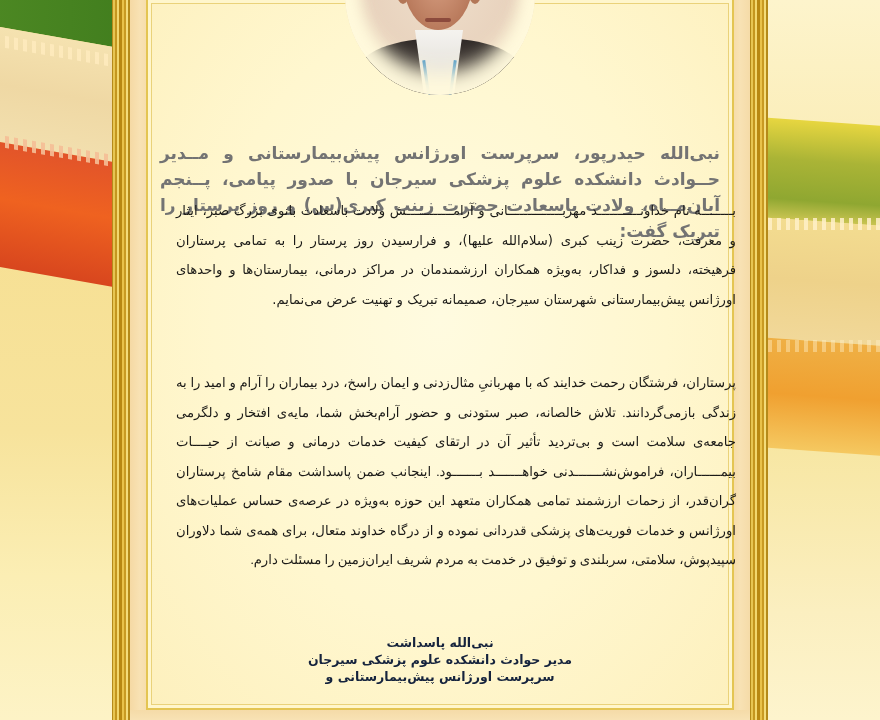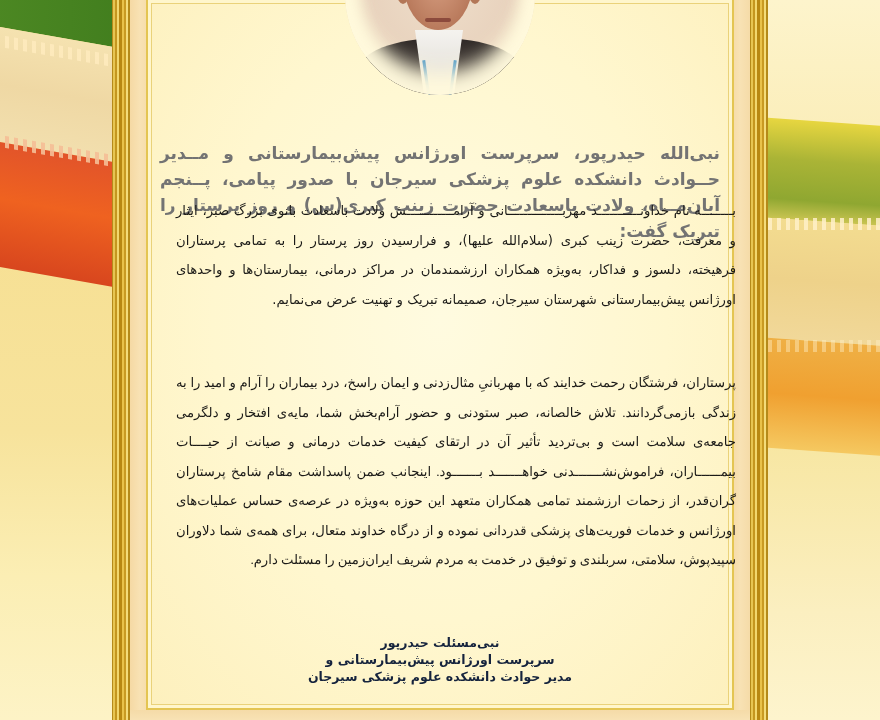--- a/index.html
+++ b/index.html
@@ -184,16 +184,16 @@
   <div class="mouth"></div>
   <div class="fade"></div>
 </div>
 
 <div class="title">نبی‌الله حیدرپور، سرپرست اورژانس پیش‌بیمارستانی و مــدیر حــوادث دانشکده علوم پزشکی سیرجان با صدور پیامی، پــنجم آبان‌مــاه، ولادت باسعادت حضرت زینب کبری(س) و روز پرستار را تبریک گفت:</div>
 
 <div class="body-text para1">بــــــــه نام خداونـــــــــــد مهربــــــــــــــانی و آرامــــــــــــش ولادت باسعادت بانوی بزرگ صبر، ایثار و معرفت، حضرت زینب کبری (سلام‌الله علیها)، و فرارسیدن روز پرستار را به تمامی پرستاران فرهیخته، دلسوز و فداکار، به‌ویژه همکاران ارزشمندمان در مراکز درمانی، بیمارستان‌ها و واحدهای اورژانس پیش‌بیمارستانی شهرستان سیرجان، صمیمانه تبریک و تهنیت عرض می‌نمایم.</div>
 <div class="body-text para2">پرستاران، فرشتگان رحمت خدایند که با مهربانیِ مثال‌زدنی و ایمان راسخ، درد بیماران را آرام و امید را به زندگی بازمی‌گردانند. تلاش خالصانه، صبر ستودنی و حضور آرام‌بخش شما، مایه‌ی افتخار و دلگرمی جامعه‌ی سلامت است و بی‌تردید تأثیر آن در ارتقای کیفیت خدمات درمانی و صیانت از حیــــات بیمــــــاران، فراموش‌نشـــــــدنی خواهـــــــد بـــــــود. اینجانب ضمن پاسداشت مقام شامخ پرستاران گران‌قدر، از زحمات ارزشمند تمامی همکاران متعهد این حوزه به‌ویژه در عرصه‌ی حساس عملیات‌های اورژانس و خدمات فوریت‌های پزشکی قدردانی نموده و از درگاه خداوند متعال، برای همه‌ی شما دلاوران سپیدپوش، سلامتی، سربلندی و توفیق در خدمت به مردم شریف ایران‌زمین را مسئلت دارم.</div>
 
 <div class="signature">
-  <div>نبی‌مسئلت حیدرپور</div>
+  <div>نبی‌الله پاسداشت</div>
+  <div>مدیر حوادث دانشکده علوم پزشکی سیرجان</div>
   <div>سرپرست اورژانس پیش‌بیمارستانی و</div>
-  <div>مدیر حوادث دانشکده علوم پزشکی سیرجان</div>
 </div>
 
 </body></html>

